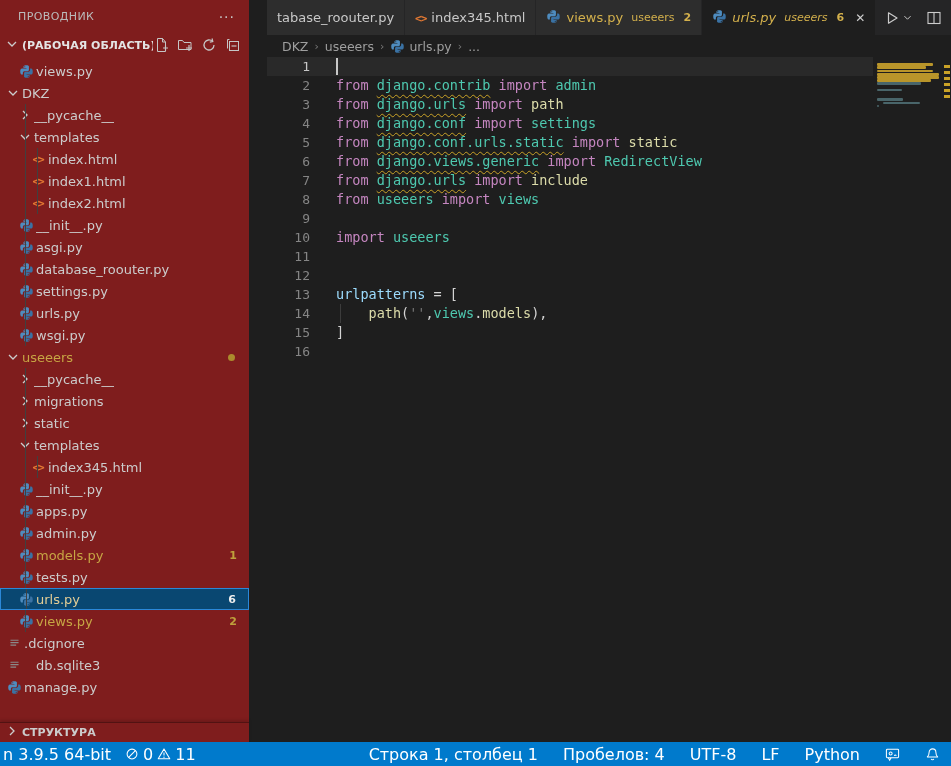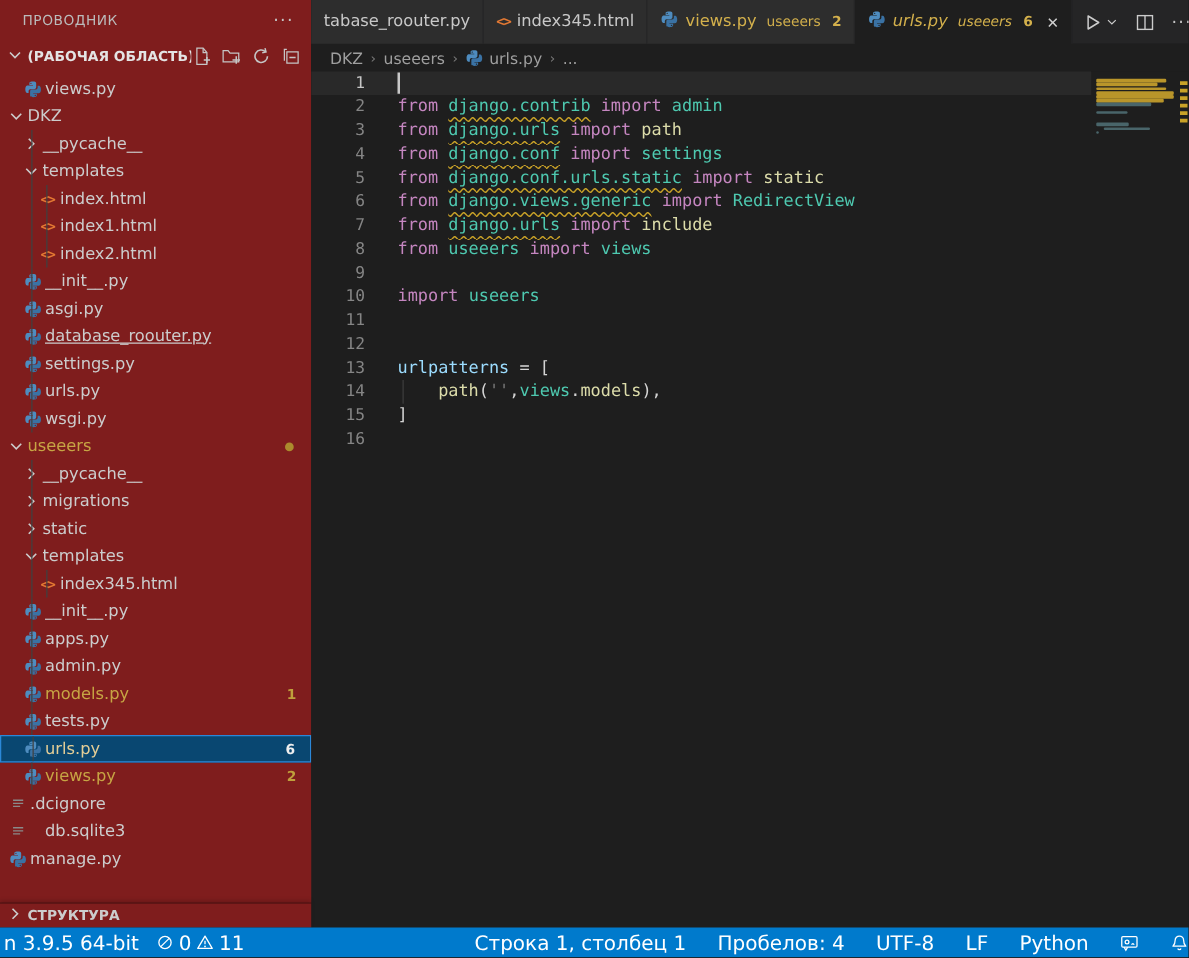--- a/index.html
+++ b/index.html
@@ -27,21 +27,21 @@
   .trow.selected .tlabel{color:#e3cd96;}
   .tbadge{margin-left:auto;margin-right:12px;font-size:11px;font-weight:bold;color:#bfa03c;}
   .trow.selected .tbadge{color:#eeeeee;}
   .tdot{margin-left:auto;margin-right:14px;width:7px;height:7px;border-radius:50%;background:#ab8b2d;}
   .guide{position:absolute;top:0;bottom:0;width:1px;background:#404040;}
   .outline-header{position:absolute;left:0;bottom:0;right:0;height:19px;display:flex;align-items:center;
                   gap:2px;padding-left:4px;font-size:11px;font-weight:bold;color:#cccccc;
                   border-top:1px solid rgba(0,0,0,.35);box-shadow:0 -2px 3px rgba(0,0,0,.15);}
   .htmlglyph{color:#e37933;font-family:"DejaVu Sans Mono",monospace;font-size:11px;font-weight:bold;letter-spacing:-1px;}
   
-  .editor{position:absolute;left:249px;top:0;right:0;height:664px;background:#1e1e1e;}
+  .editor{position:absolute;left:267px;top:0;right:0;height:664px;background:#1e1e1e;}
   .tabbar{display:flex;height:35px;background:#252526;align-items:stretch;}
   .tab{display:flex;align-items:center;gap:5px;padding:0 10px;background:#2d2d2d;
        border-right:1px solid #252526;font-size:13px;color:#c8c8c8;cursor:pointer;box-sizing:border-box;}
   .tab .tdesc{font-size:11px;color:#9d9d9d;margin-left:3px;}
   .tab .tb{font-size:11px;font-weight:bold;margin-left:4px;}
   .tab.gold,.tab.gold .tdesc,.tab.gold .tb{color:#d3b04c;}
   .tab.active{background:#1e1e1e;}
   .tab.active .tlab,.tab.active .tdesc{font-style:italic;}
   .tab .closex{color:#d0d0d0;font-size:12px;margin-left:6px;}
   .ed-actions{margin-left:auto;display:flex;align-items:center;gap:13px;padding:0 12px 0 8px;color:#cccccc;}
@@ -67,21 +67,21 @@
   .iguide{position:absolute;left:30px;top:0;bottom:0;width:1px;background:#3c3c3c;}
   .cursorbar{position:absolute;left:69px;top:1px;width:1.5px;height:17px;background:#c8c8c8;}
   .minimap{position:absolute;top:1px;right:8px;width:68px;height:683px;cursor:pointer;}
   .mmbar{position:absolute;height:2.4px;border-radius:1px;}
   .ruler{position:absolute;top:0;right:0;width:8px;height:685px;}
   .rmark{position:absolute;left:1px;width:6px;height:3px;background:#c9a227;}
   
   .statusbar{position:absolute;left:0;bottom:0;width:100%;height:24px;background:#007acc;
              display:flex;align-items:center;font-size:16px;color:#ffffff;}
   .sb-left{display:flex;align-items:center;gap:14px;padding-left:3px;}
-  .sb-right{margin-left:auto;display:flex;align-items:center;gap:25px;}
+  .sb-right{margin-left:auto;display:flex;align-items:center;gap:25px;padding-right:11px;}
   .sb-item{display:flex;align-items:center;gap:4px;cursor:pointer;white-space:nowrap;}
   .sb-item svg{display:block;}
 </style>
 </head>
 <body>
 
 <div class="app">
 
   <aside class="sidebar">
     <div class="side-title">
@@ -189,21 +189,21 @@
         <div class="trow" style="padding-left: 17px;">
           <span class="guide" style="left:25px"></span>
           <span class="ficon">
             <svg width="15" height="15" viewBox="0 0 24 24">
               <path fill="#4e8cbf" d="M11.8 2c-4.9 0-4.6 2.1-4.6 2.1v2.3h4.7v.7H5S2 6.8 2 11.8s2.6 4.9 2.6 4.9h1.6v-2.4s-.1-2.6 2.6-2.6h4.6s2.5.1 2.5-2.4V4.5S16.5 2 11.8 2zM9.2 3.4a.9.9 0 1 1 0 1.8.9.9 0 0 1 0-1.8z"></path>
               <path fill="#3a72a4" d="M12.2 22c4.9 0 4.6-2.1 4.6-2.1v-2.3h-4.7v-.7H19s3 .3 3-4.7-2.6-4.9-2.6-4.9h-1.6v2.4s.1 2.6-2.6 2.6H10.6S8.1 12.2 8.1 14.7v4.8S7.5 22 12.2 22zm2.6-1.4a.9.9 0 1 1 0-1.8.9.9 0 0 1 0 1.8z"></path>
             </svg>
           </span>
           <span class="tlabel">asgi.py</span>
         </div>
-        <div class="trow" style="padding-left: 17px; text-decoration: underline;">
+        <div class="trow" style="padding-left: 17px;">
           <span class="guide" style="left:25px"></span>
           <span class="ficon">
             <svg width="15" height="15" viewBox="0 0 24 24">
               <path fill="#4e8cbf" d="M11.8 2c-4.9 0-4.6 2.1-4.6 2.1v2.3h4.7v.7H5S2 6.8 2 11.8s2.6 4.9 2.6 4.9h1.6v-2.4s-.1-2.6 2.6-2.6h4.6s2.5.1 2.5-2.4V4.5S16.5 2 11.8 2zM9.2 3.4a.9.9 0 1 1 0 1.8.9.9 0 0 1 0-1.8z"></path>
               <path fill="#3a72a4" d="M12.2 22c4.9 0 4.6-2.1 4.6-2.1v-2.3h-4.7v-.7H19s3 .3 3-4.7-2.6-4.9-2.6-4.9h-1.6v2.4s.1 2.6-2.6 2.6H10.6S8.1 12.2 8.1 14.7v4.8S7.5 22 12.2 22zm2.6-1.4a.9.9 0 1 1 0-1.8.9.9 0 0 1 0 1.8z"></path>
             </svg>
           </span>
           <span class="tlabel">database_roouter.py</span>
         </div>
         <div class="trow" style="padding-left: 17px;">

